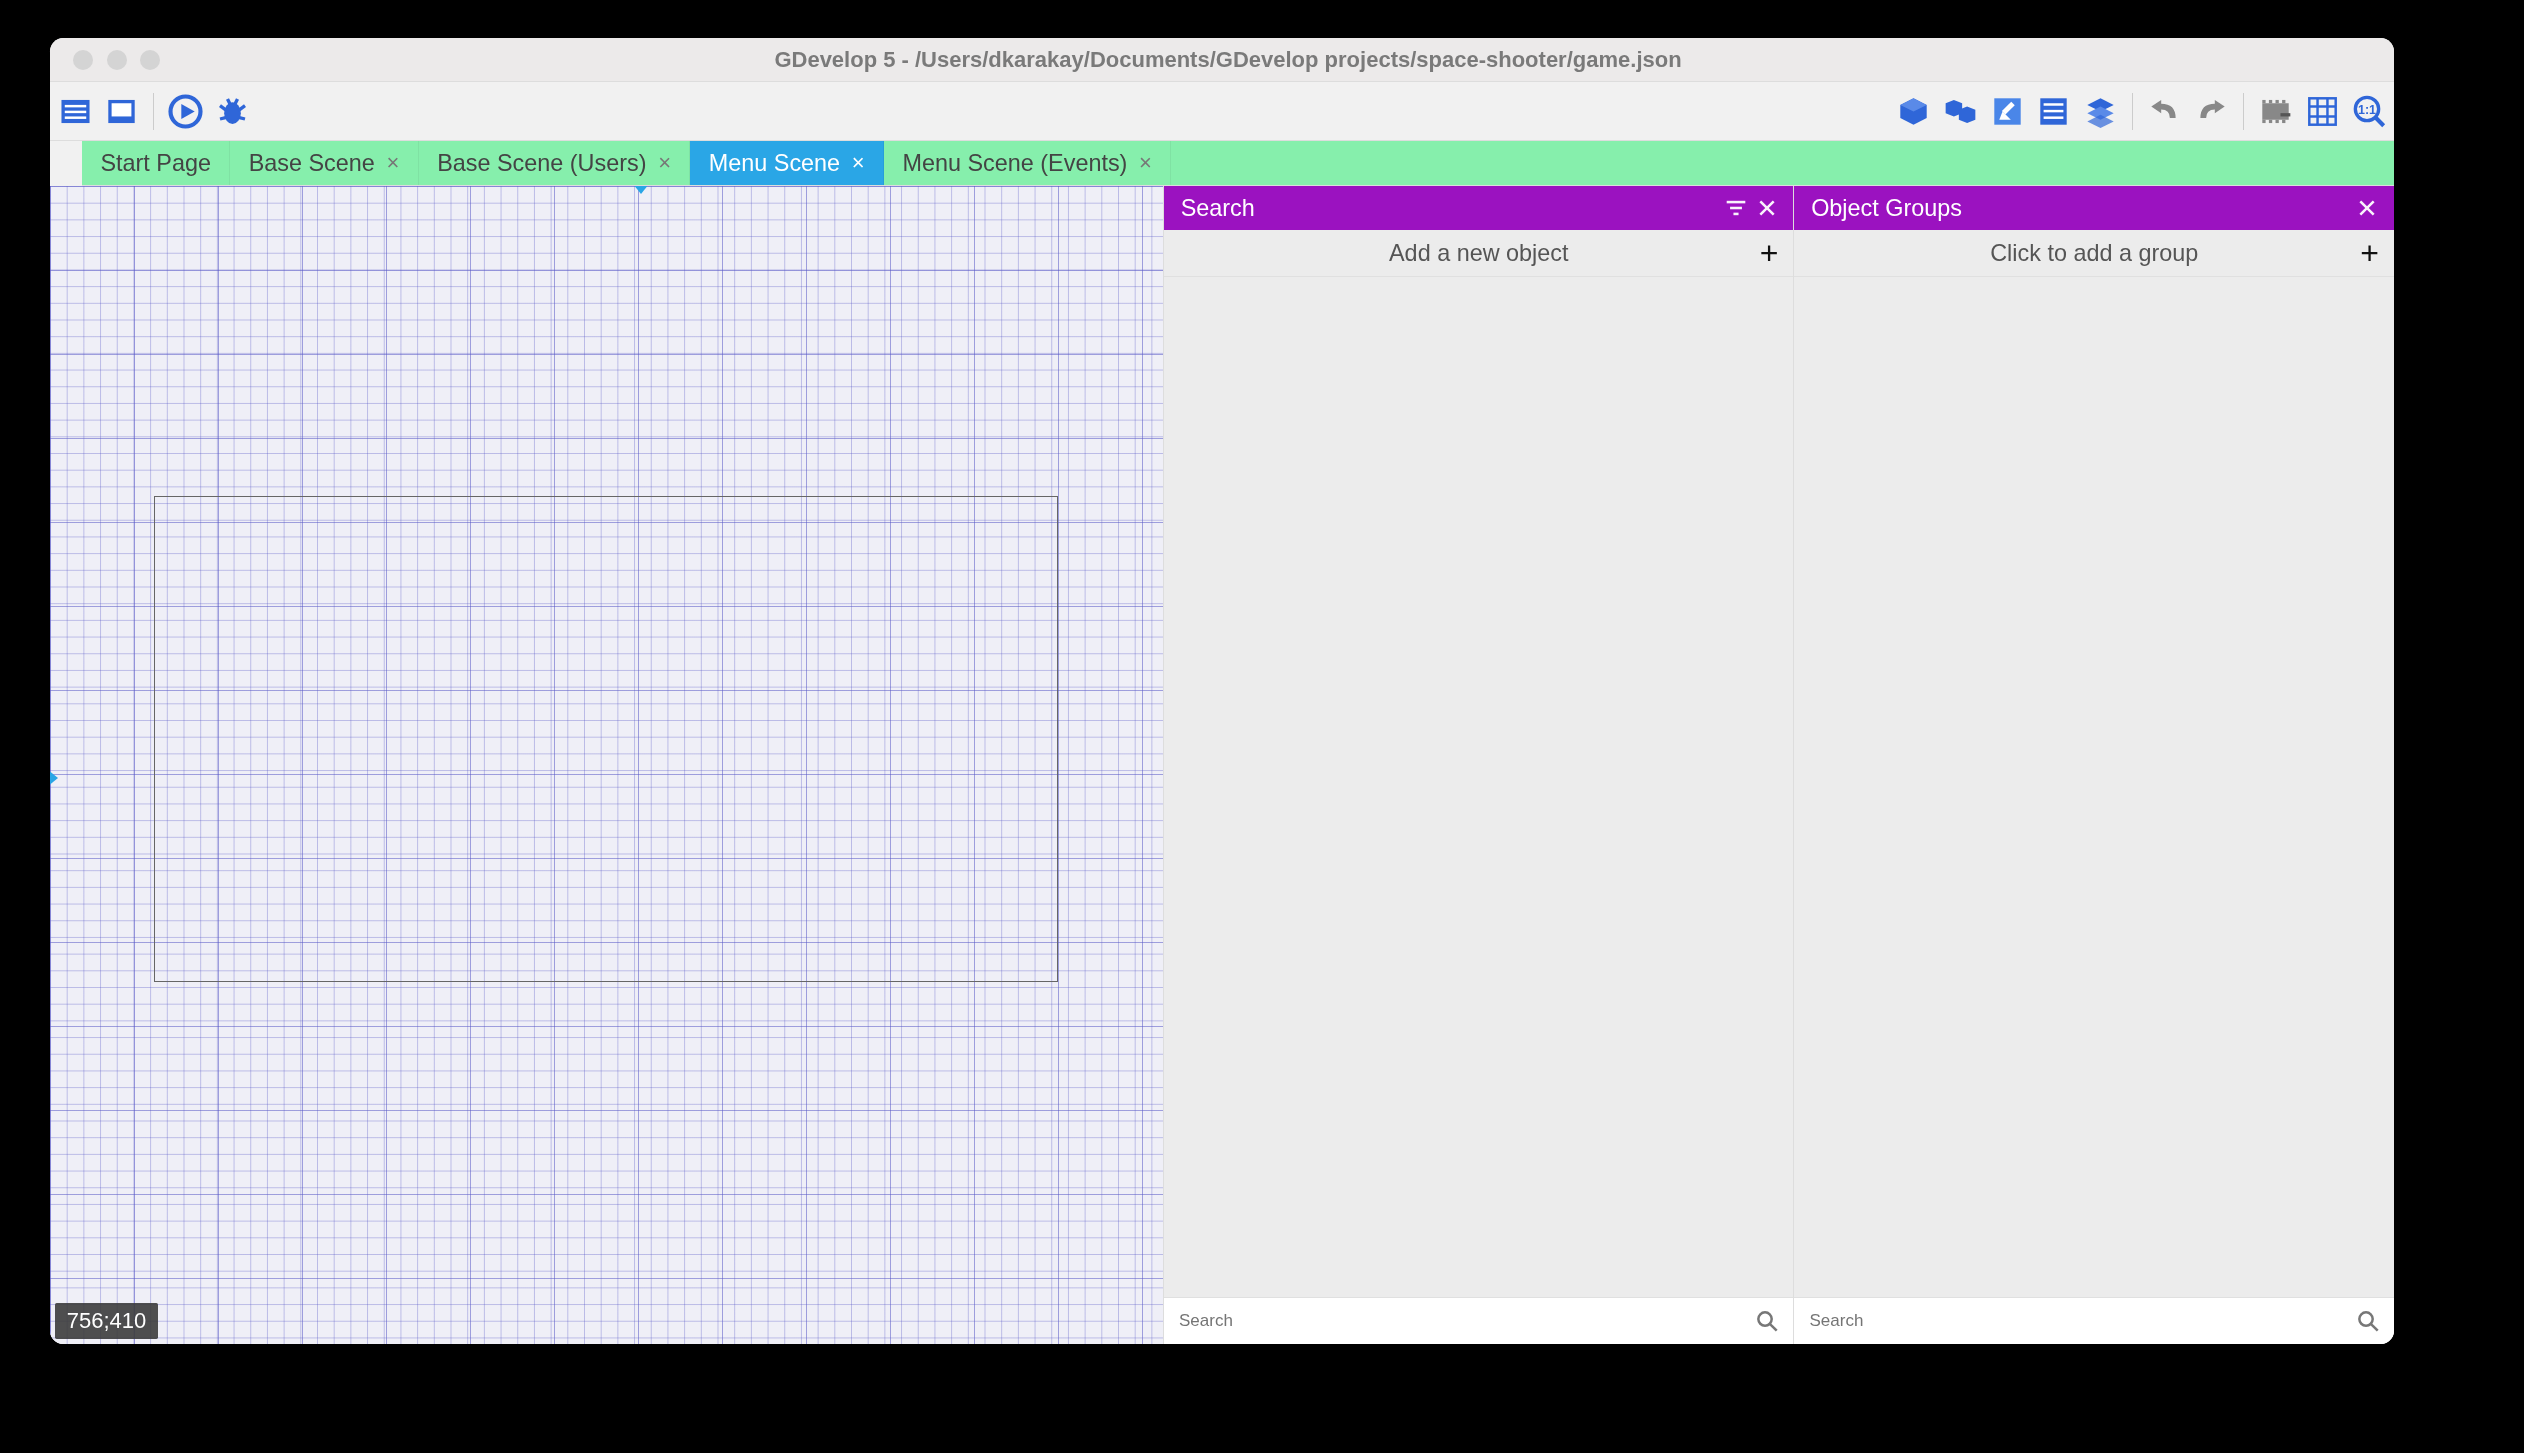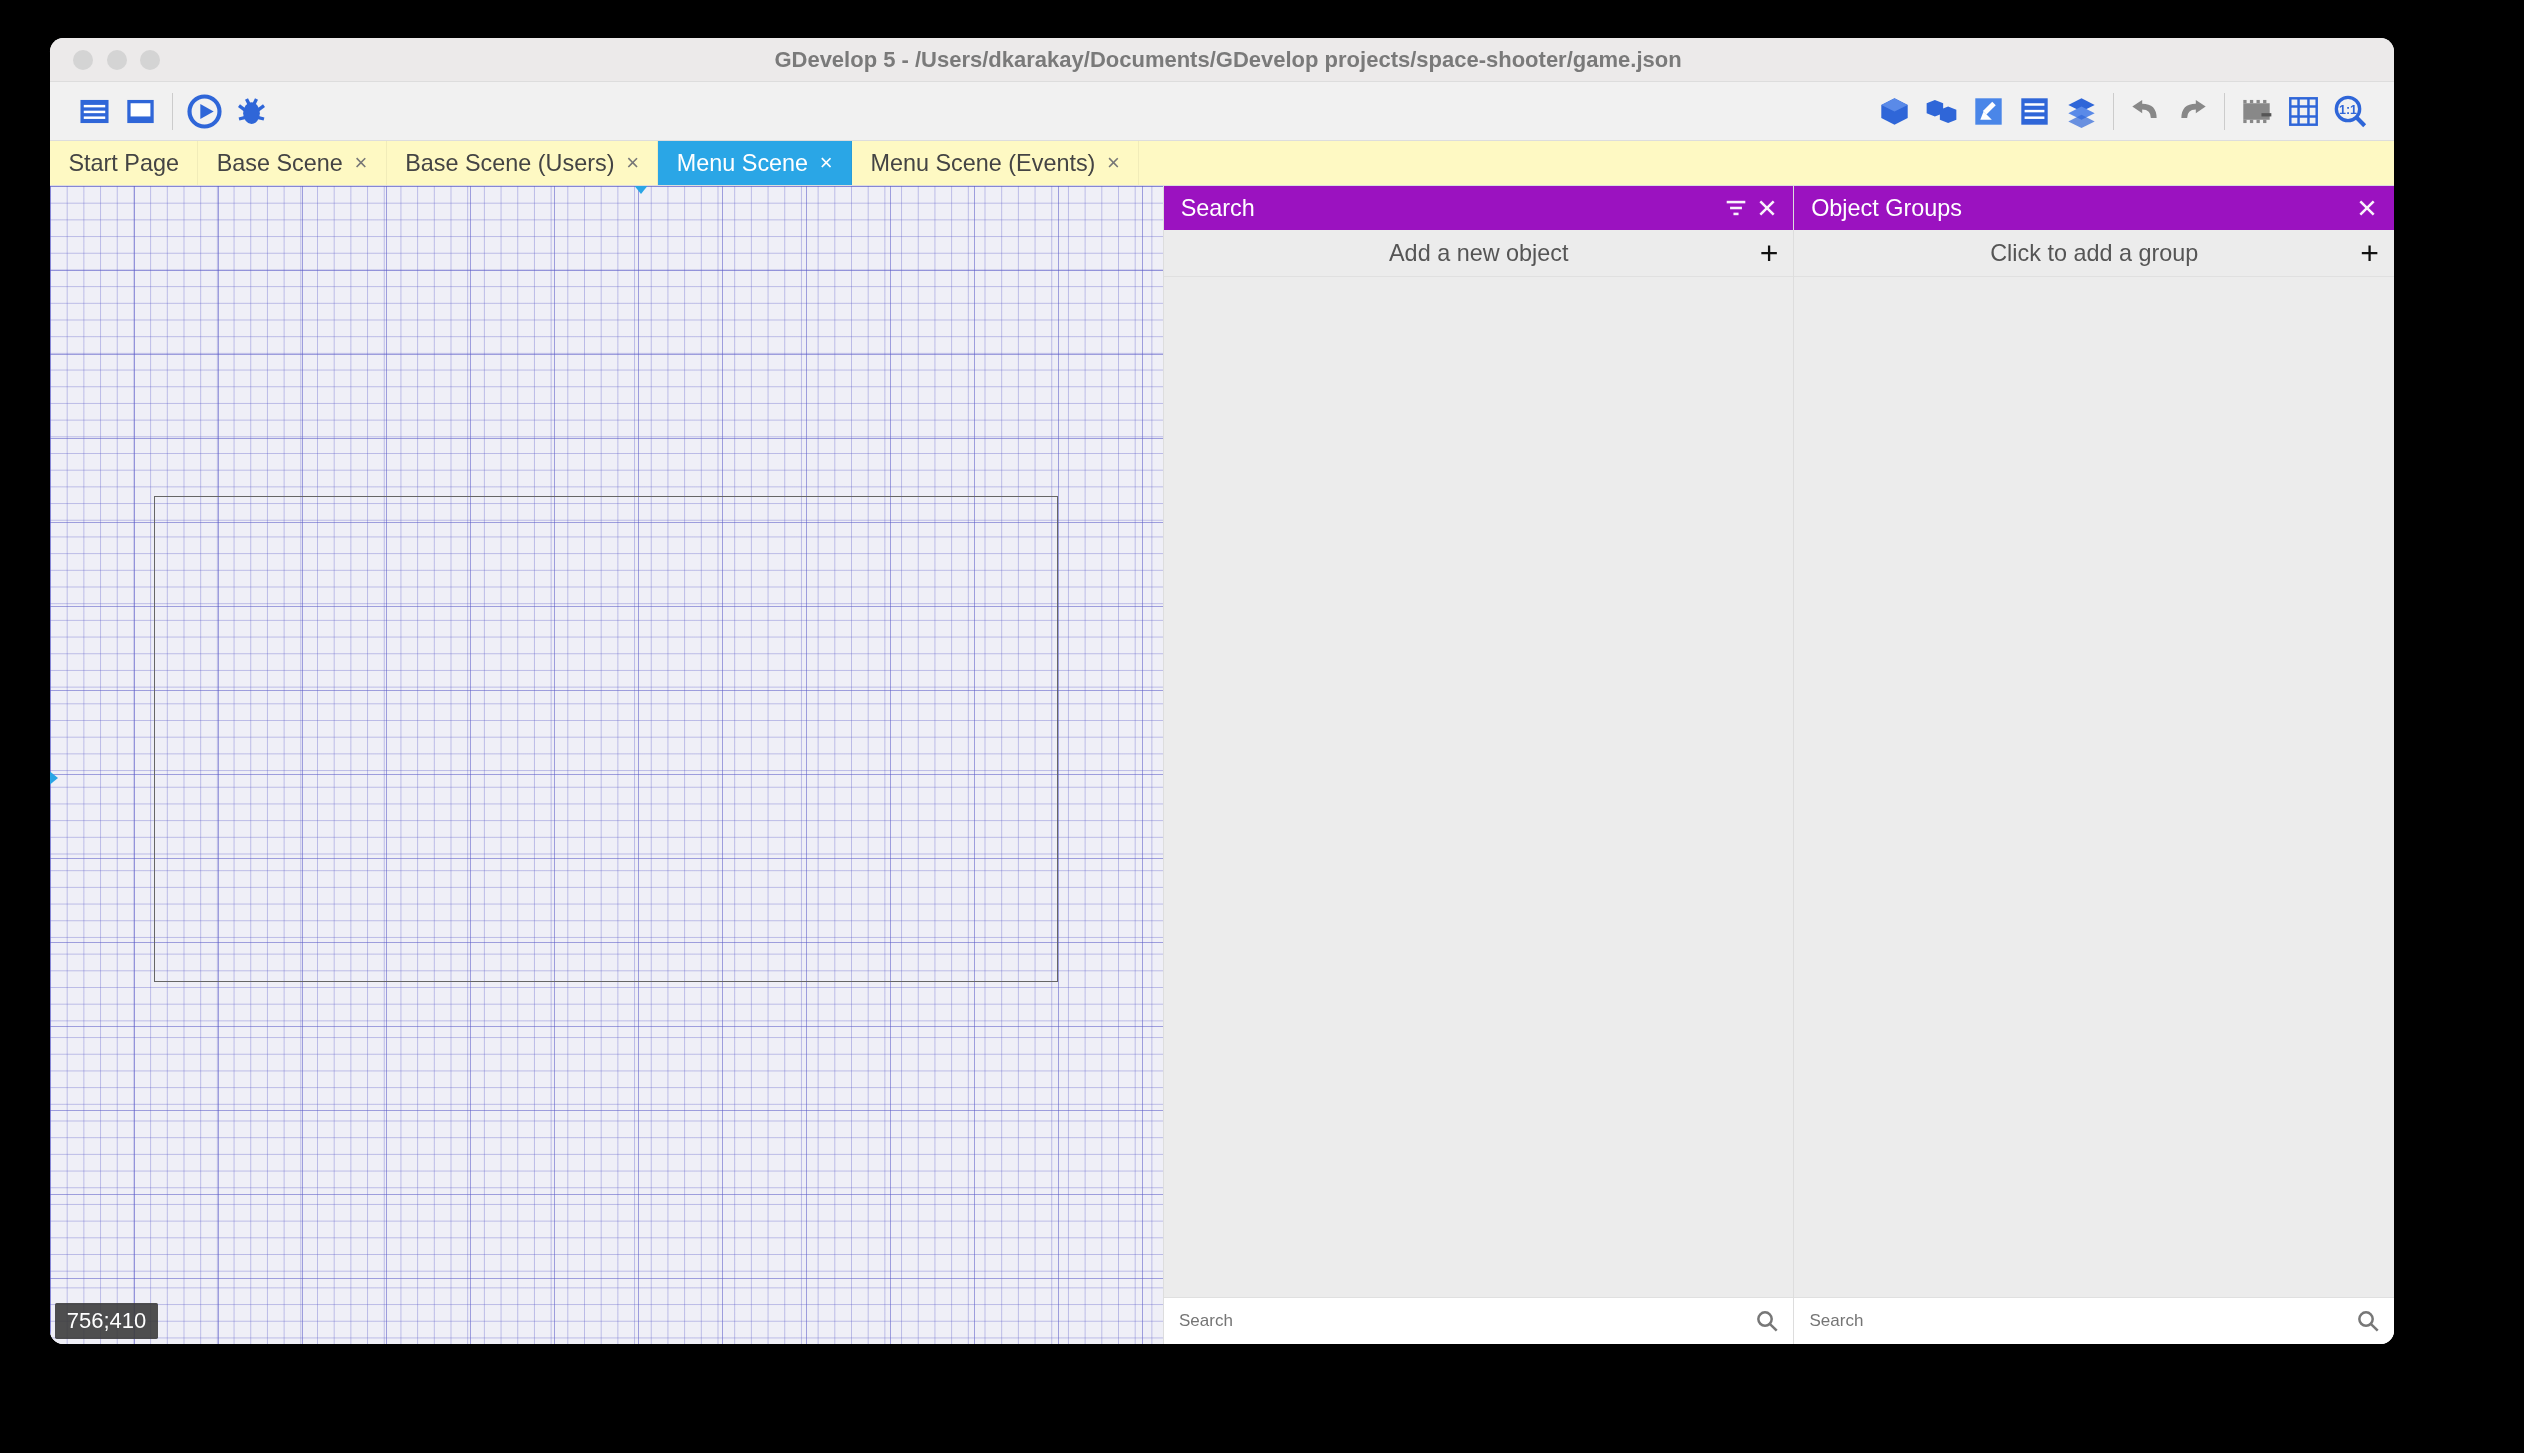--- a/index.html
+++ b/index.html
@@ -26,34 +26,35 @@
   .traffic-light { width: 20px; height: 20px; border-radius: 50%; background: #d4d4d4; }
   .window-title {
     position: absolute; left: 12px; right: 0; text-align: center;
     font-size: 22px; color: #7a7a7a; font-weight: 600; pointer-events: none;
   }
   .toolbar {
     height: 59px;
     background: #f1f1f1;
     border-bottom: 0.8px solid #ddd;
     display: flex; align-items: center;
-    padding: 0 24px;
+    padding: 0 5px;
   }
   .toolbar-left { display: flex; align-items: center; gap: 6.7px; }
   .toolbar-right { display: flex; align-items: center; gap: 6.7px; margin-left: auto; }
   .tool-btn {
     width: 40px; height: 40px; display: flex; align-items: center; justify-content: center;
     border-radius: 3.3px; cursor: pointer;
   }
   .tool-sep { width: 0.8px; height: 37px; background: #ccc; margin: 0 5px; }
   .tabbar {
     height: 45px;
     display: flex; align-items: stretch;
-    background: #fef9c3;
+    background: #86efac;
     border-bottom: 0.8px solid #ddd;
+    margin-left: 32px;
   }
   .tab {
     display: flex; align-items: center;
     padding: 0 18.4px;
     font-size: 23.4px;
     color: #444;
     gap: 11.7px;
     cursor: pointer;
     border-right: 0.8px solid rgba(0,0,0,0.05);
   }

